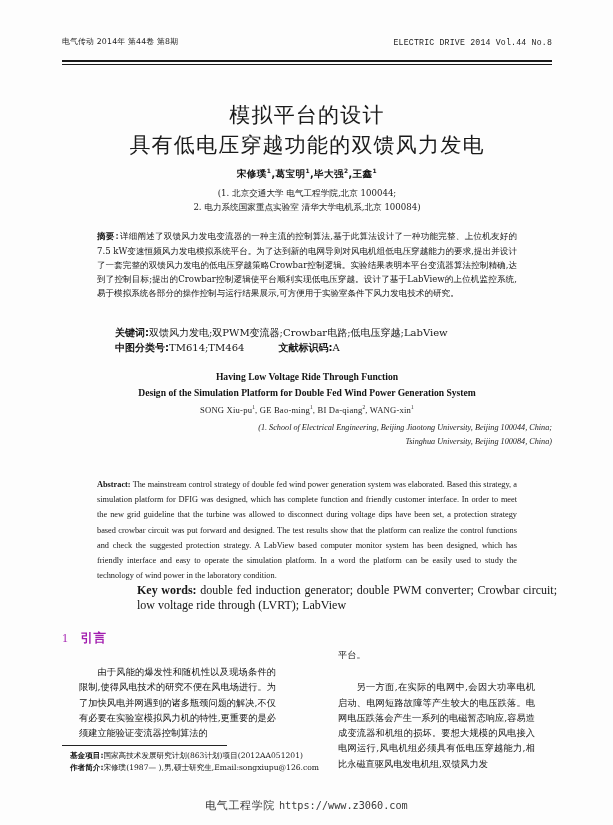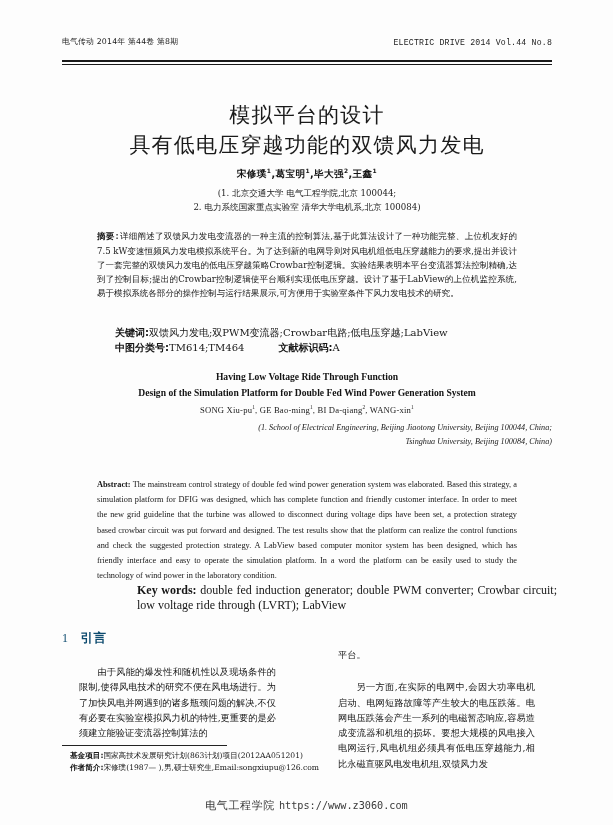--- a/index.html
+++ b/index.html
@@ -190,21 +190,21 @@
     width: 490px;
     height: 108px;
     display: flex;
     gap: 28px;
   }
   .col { width: 231px; }
   .sec-head {
     font-family: "DejaVu Sans", sans-serif;
     font-size: 12.5px;
     font-weight: bold;
-    color: #0c4a6e;
+    color: #a21caf;
     margin: 0 0 6px 0;
     letter-spacing: 0.5px;
   }
   .sec-head .num { margin-right: 12px; font-weight: normal; font-family: "Liberation Serif", serif; font-size: 12px;}
   .body-p {
     font-family: "DejaVu Serif", serif;
     font-size: 9.2px;
     line-height: 15.3px;
     text-align: justify;
     text-justify: inter-ideograph;

